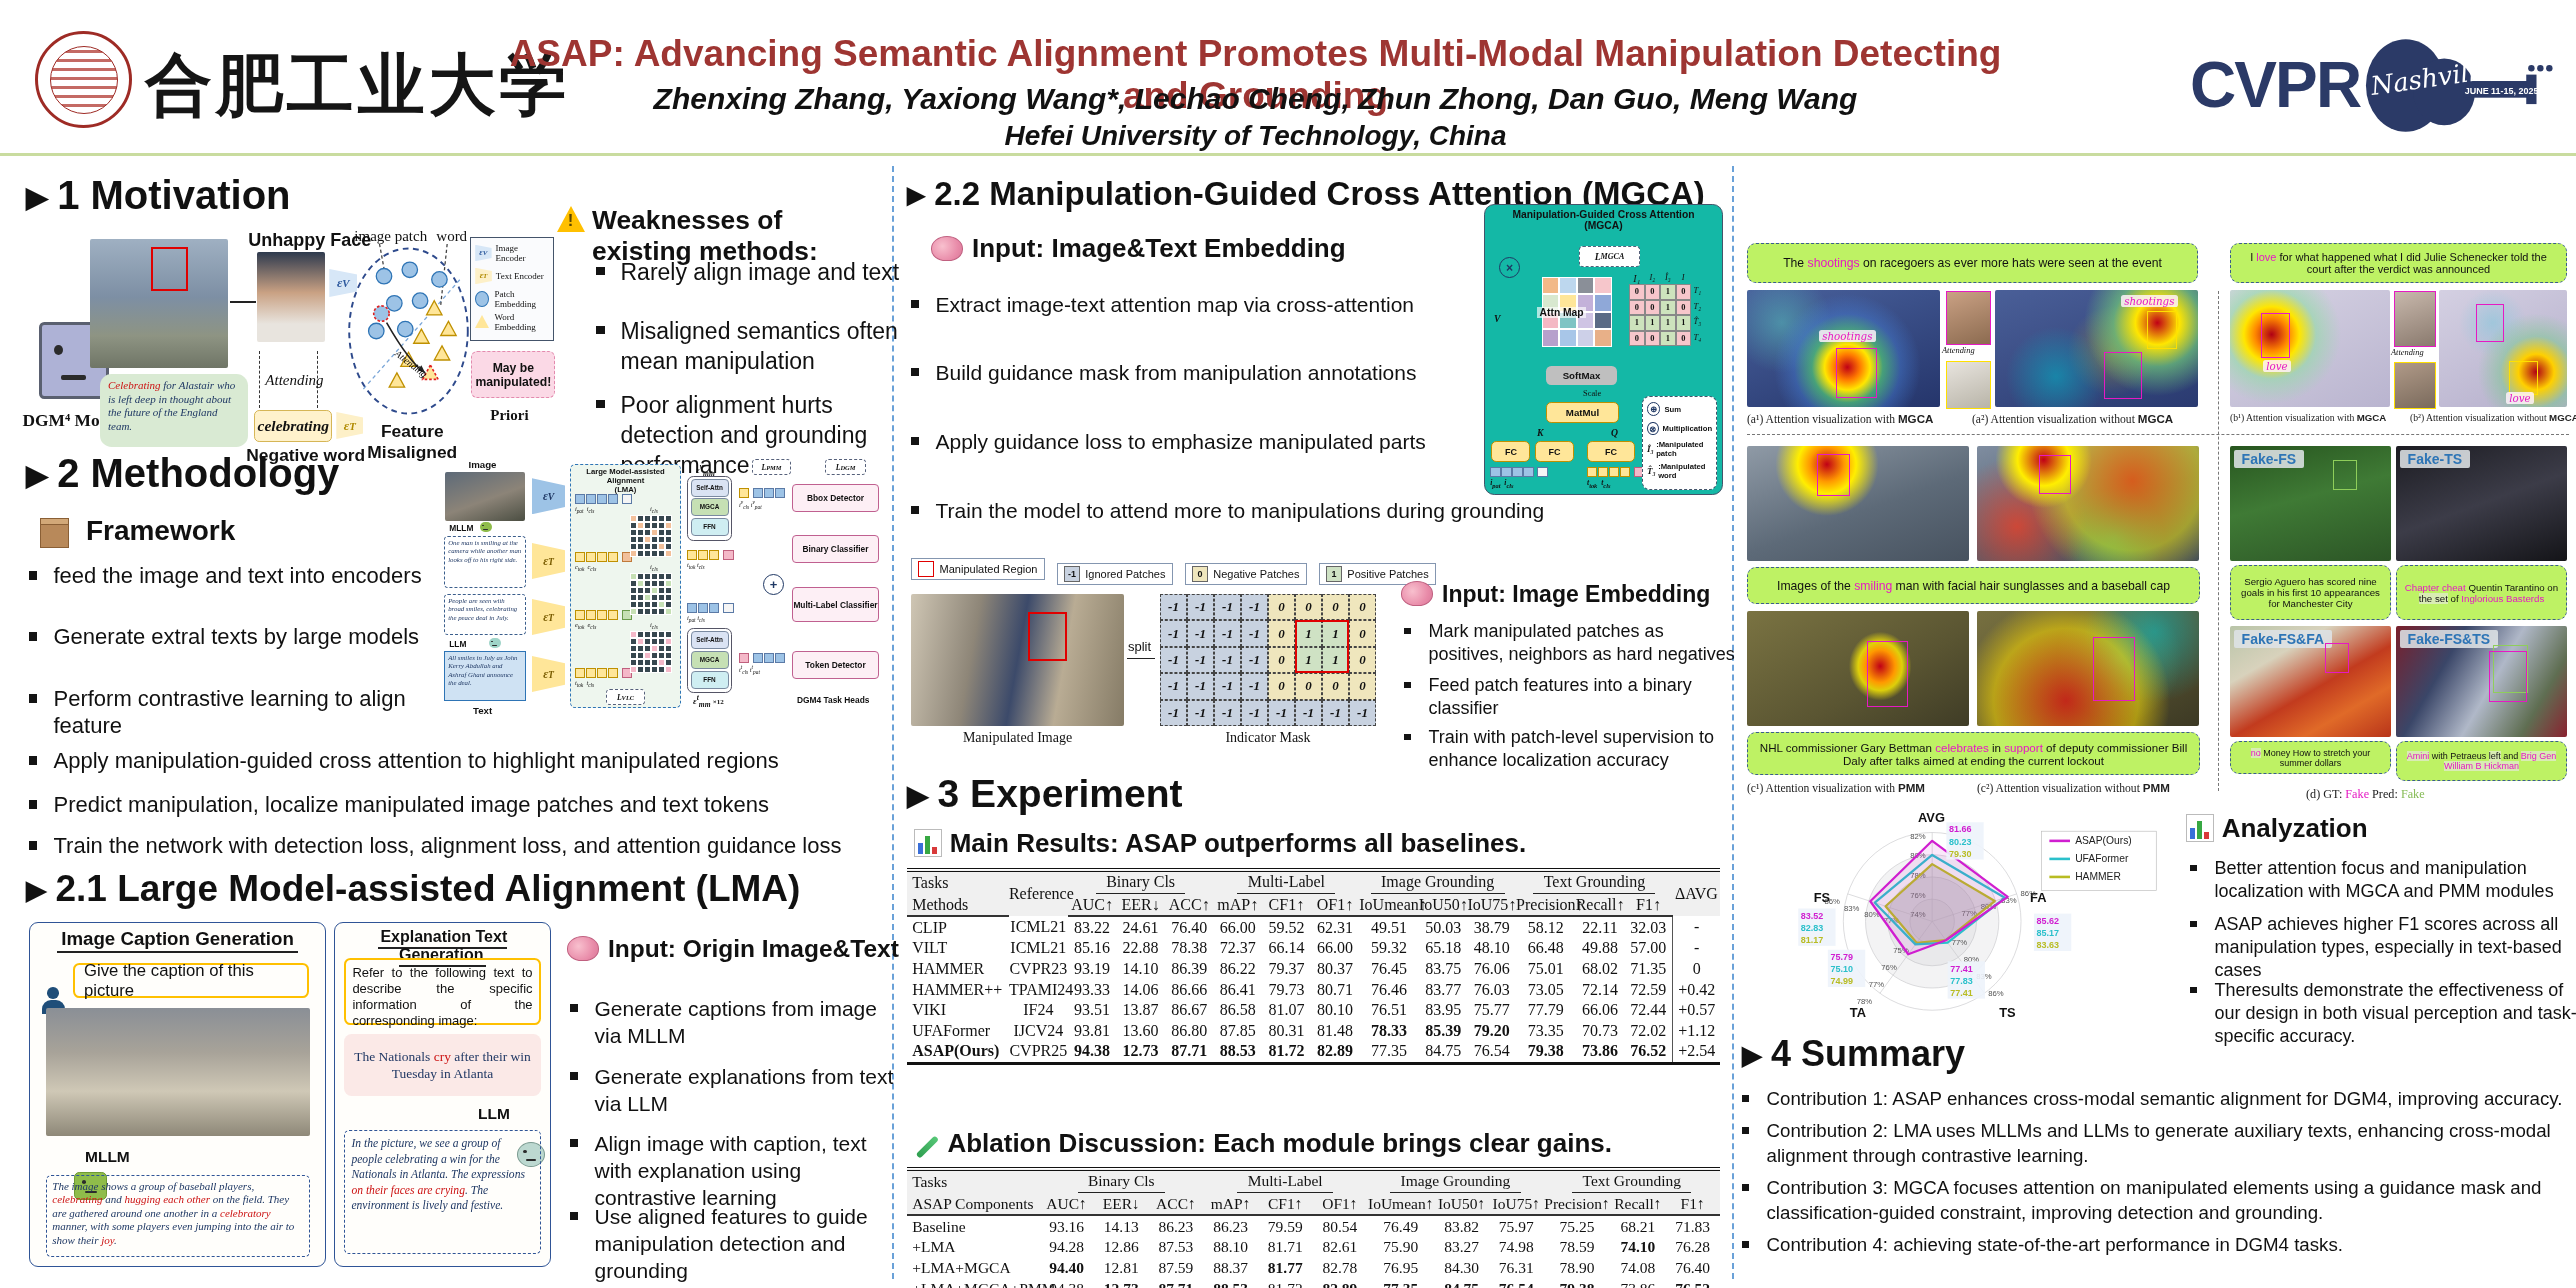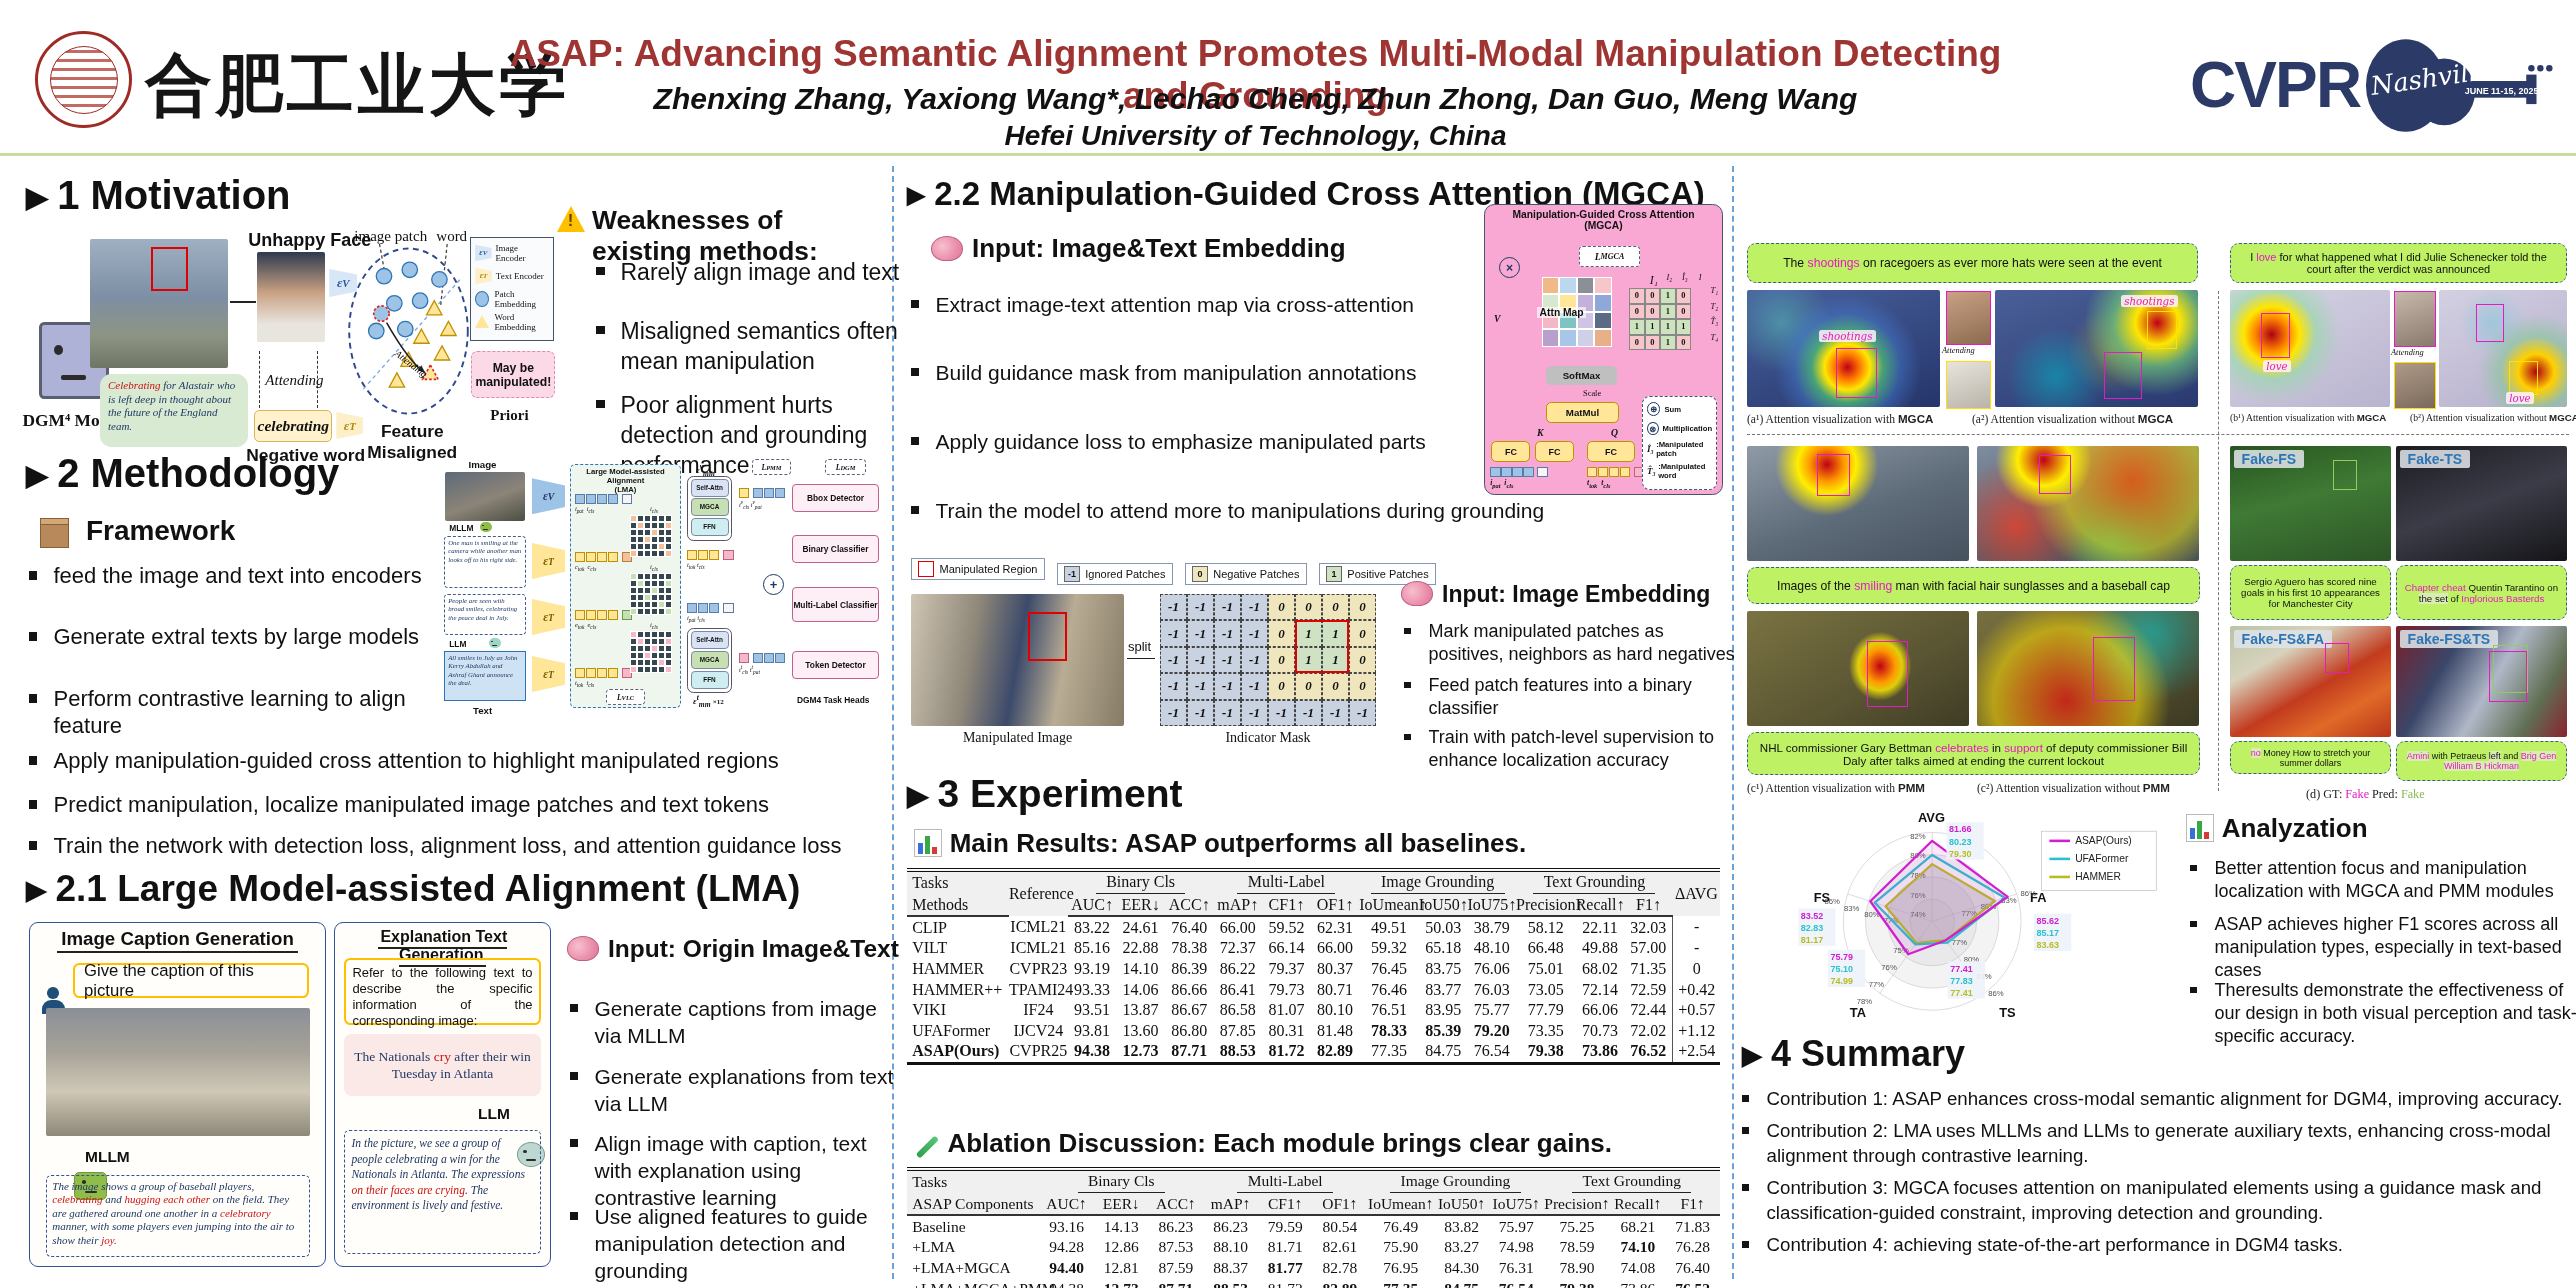--- a/index.html
+++ b/index.html
@@ -435,21 +435,21 @@
   <div class="bullet" style="left:570px;top:1130px;width:303px;font-size:21px;line-height:27px;">Align image with caption, text with explanation using contrastive learning</div>
   <div class="bullet" style="left:570px;top:1203px;width:303px;font-size:21px;line-height:27px;">Use aligned features to guide manipulation detection and grounding</div>
 
   <div class="sec-h" style="left:907px;top:175px;font-size:33px;">2.2 Manipulation-Guided Cross Attention (MGCA)</div>
   <div class="abs b" style="left:931px;top:233px;font-size:26px;"><span class="brain"></span><span>Input:   Image&amp;Text Embedding</span></div>
   <div class="bullet" style="left:911px;top:291px;width:567px;font-size:21px;line-height:27px;">Extract image-text attention map via cross-attention</div>
   <div class="bullet" style="left:911px;top:359px;width:567px;font-size:21px;line-height:27px;">Build guidance mask from manipulation annotations</div>
   <div class="bullet" style="left:911px;top:428px;width:567px;font-size:21px;line-height:27px;">Apply guidance loss to emphasize manipulated parts</div>
   <div class="bullet" style="left:911px;top:497px;width:805px;font-size:21px;line-height:27px;">Train the model to attend more to manipulations during grounding</div>
 
-  <div class="abs" style="left:1484px;top:204px;width:237px;height:289px;border:1.9px solid #44546a;border-radius:10.3px;background:#f9a8d4;">
+  <div class="abs" style="left:1484px;top:204px;width:237px;height:289px;border:1.9px solid #44546a;border-radius:10.3px;background:#14b8a6;">
     <div class="b" style="text-align:center;font-size:10.3px;margin-top:3.9px;">Manipulation-Guided Cross  Attention</div>
     <div class="b" style="text-align:center;font-size:10.3px;">(MGCA)</div>
     <div class="abs" style="left:14px;top:52px;width:19.3px;height:19.3px;border:1.9px solid #1f3864;border-radius:50%;display:flex;align-items:center;justify-content:center;font-weight:bold;font-size:12.2px;color:#1f3864;">×</div>
     <div class="lossbadge" style="left:94px;top:41px;width:59px;height:19.3px;font-size:9.7px;">L<sub>MGCA</sub></div>
     <div id="attn-map" class="abs" style="left:57px;top:72px;">
         <div style="display:grid;grid-template-columns:repeat(4,17.4px);grid-auto-rows:17.4px;">
           <div class="gridcell" style="background:#f2b988;"></div>
           <div class="gridcell" style="background:#bdd7ee;"></div>
           <div class="gridcell" style="background:#8a8f98;"></div>
           <div class="gridcell" style="background:#f6c6cb;"></div>
@@ -465,21 +465,21 @@
           <div class="gridcell" style="background:#a8c6e8;"></div>
           <div class="gridcell" style="background:#cdd0e8;"></div>
           <div class="gridcell" style="background:#e8b088;"></div>
         </div>
       </div>
     <div class="abs b" style="left:52px;top:102px;font-size:10.3px;background:rgba(255,255,255,.65);padding:0 2.6px;">Attn Map</div>
     <div id="mgca-mask" class="abs" style="left:144px;top:68px;">
         <div style="display:flex;font-family:'Liberation Serif',serif;">
           <div>
             <div style="display:flex;">
-              <div style="width:15.5px;text-align:center;font-style:italic;font-size:12px;margin-left:17px;">I₁</div>
+              <div style="width:15.5px;text-align:center;font-style:italic;font-size:10px;">I₁</div>
               <div style="width:15.5px;text-align:center;font-style:italic;font-size:8.4px;">I₂</div>
               <div style="width:15.5px;text-align:center;font-style:italic;font-size:8.4px;">Î₃</div>
               <div style="width:15.5px;text-align:center;font-style:italic;font-size:8.4px;">I</div>
             </div>
             <div style="display:flex;">
               <div class="mcell m0" style="width:15.5px;height:15.5px;font-size:8.4px;">0</div>
               <div class="mcell m0" style="width:15.5px;height:15.5px;font-size:8.4px;">0</div>
               <div class="mcell m1" style="width:15.5px;height:15.5px;font-size:8.4px;">1</div>
               <div class="mcell m0" style="width:15.5px;height:15.5px;font-size:8.4px;">0</div>
             </div>

